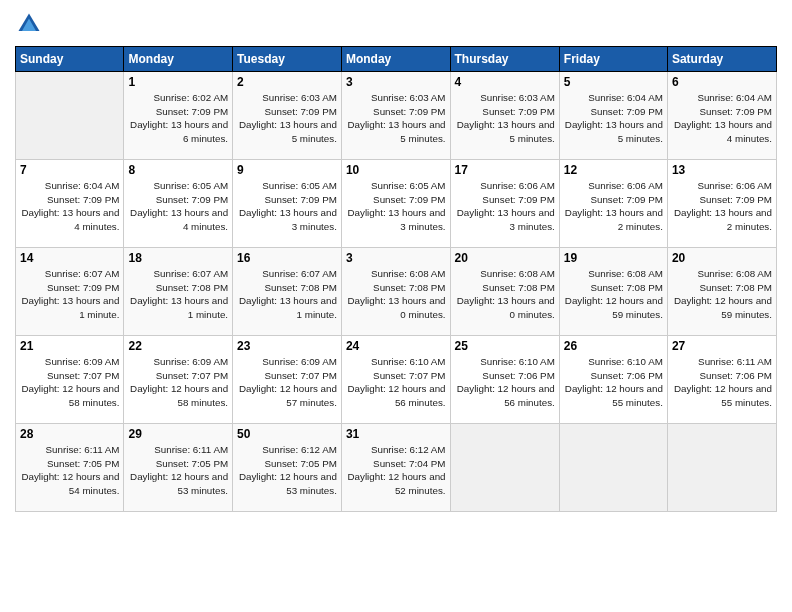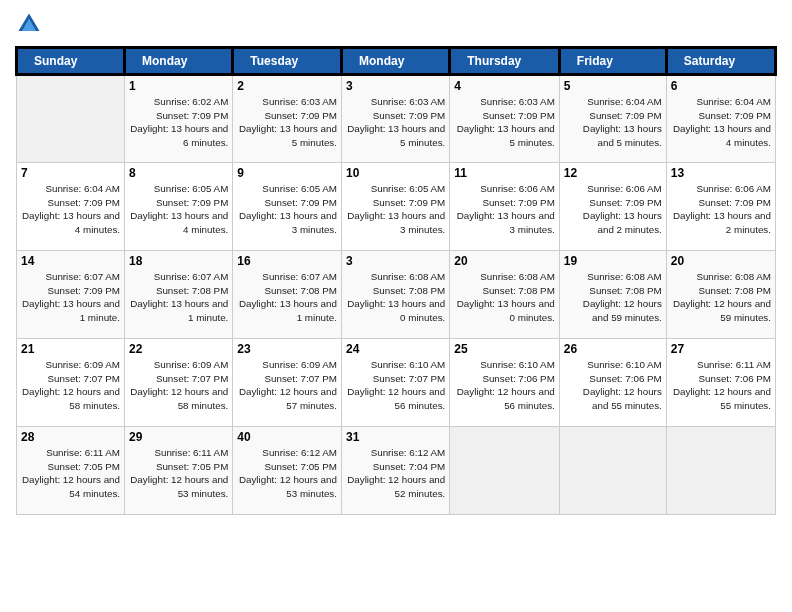--- a/index.html
+++ b/index.html
@@ -51,25 +51,25 @@
       color: #444;
     }
     table {
       width: 100%;
       border-collapse: collapse;
       font-size: 10.5px;
     }
     thead tr th {
       background-color: #1a5ca8;
       color: #fff;
-      padding: 5px 16px;
+      padding: 5px 4px;
       text-align: left;
       font-size: 12px;
       font-weight: bold;
-      border: 3px solid #000000;
+      border: 1px solid #000000;
     }
     tbody tr td {
       border: 1px solid #ccc;
       vertical-align: top;
       padding: 3px 4px;
       height: 88px;
       width: 113px;
     }
     tbody tr:nth-child(odd) td {
       background-color: #f9f9f9;
@@ -165,21 +165,21 @@
           </td>
           <td>
             <span class="day-number">9</span>
             <div class="day-info"><span>Sunrise: 6:05 AM</span><br><span>Sunset: 7:09 PM</span><br><span>Daylight: 13 hours and 3 minutes.</span></div>
           </td>
           <td>
             <span class="day-number">10</span>
             <div class="day-info"><span>Sunrise: 6:05 AM</span><br><span>Sunset: 7:09 PM</span><br><span>Daylight: 13 hours and 3 minutes.</span></div>
           </td>
           <td>
-            <span class="day-number">11</span>
+            <span class="day-number">17</span>
             <div class="day-info"><span>Sunrise: 6:06 AM</span><br><span>Sunset: 7:09 PM</span><br><span>Daylight: 13 hours and 3 minutes.</span></div>
           </td>
           <td>
             <span class="day-number">12</span>
             <div class="day-info"><span>Sunrise: 6:06 AM</span><br><span>Sunset: 7:09 PM</span><br><span>Daylight: 13 hours and 2 minutes.</span></div>
           </td>
           <td>
             <span class="day-number">13</span>
             <div class="day-info"><span>Sunrise: 6:06 AM</span><br><span>Sunset: 7:09 PM</span><br><span>Daylight: 13 hours and 2 minutes.</span></div>
           </td>
@@ -247,21 +247,21 @@
         <tr>
           <td>
             <span class="day-number">28</span>
             <div class="day-info"><span>Sunrise: 6:11 AM</span><br><span>Sunset: 7:05 PM</span><br><span>Daylight: 12 hours and 54 minutes.</span></div>
           </td>
           <td>
             <span class="day-number">29</span>
             <div class="day-info"><span>Sunrise: 6:11 AM</span><br><span>Sunset: 7:05 PM</span><br><span>Daylight: 12 hours and 53 minutes.</span></div>
           </td>
           <td>
-            <span class="day-number">40</span>
+            <span class="day-number">50</span>
             <div class="day-info"><span>Sunrise: 6:12 AM</span><br><span>Sunset: 7:05 PM</span><br><span>Daylight: 12 hours and 53 minutes.</span></div>
           </td>
           <td>
             <span class="day-number">31</span>
             <div class="day-info"><span>Sunrise: 6:12 AM</span><br><span>Sunset: 7:04 PM</span><br><span>Daylight: 12 hours and 52 minutes.</span></div>
           </td>
           <td class="empty-cell"></td>
           <td class="empty-cell"></td>
           <td class="empty-cell"></td>
         </tr>

